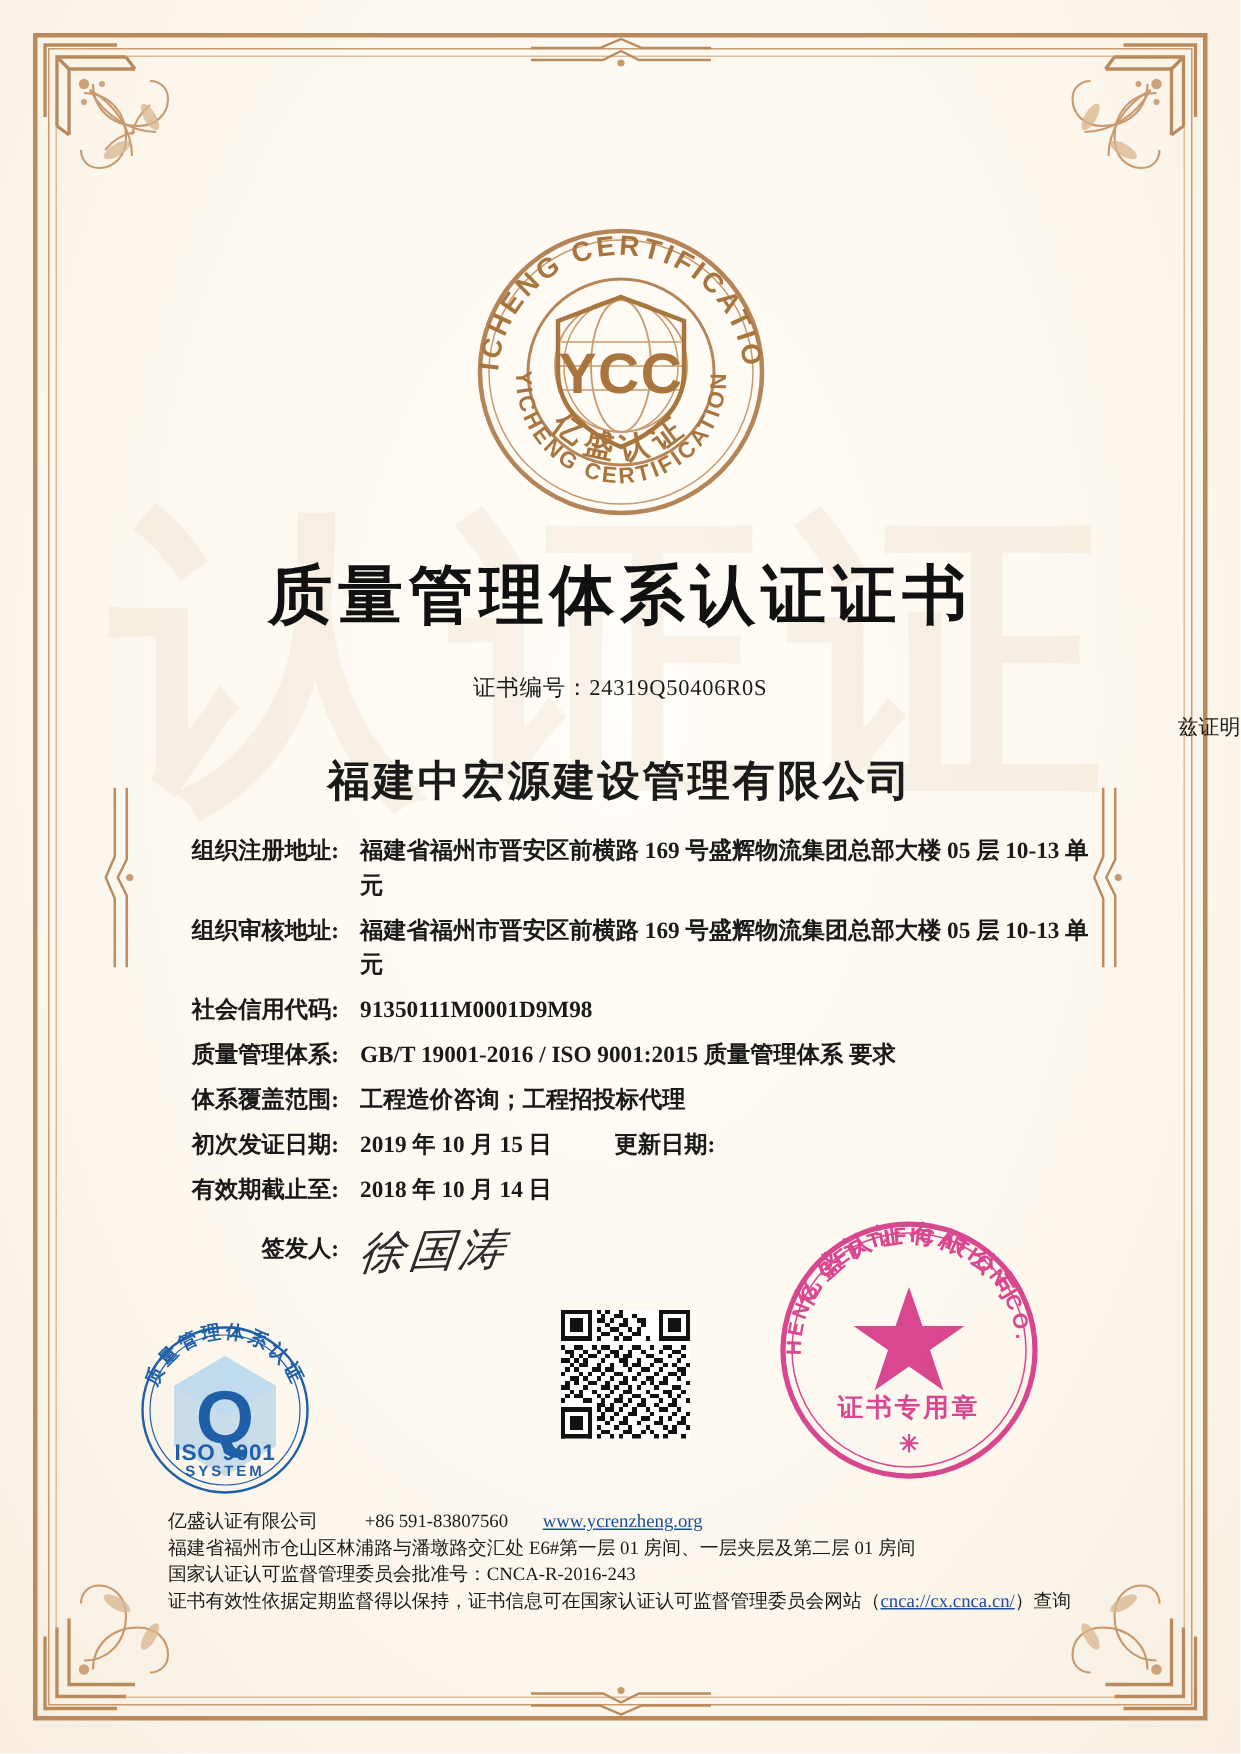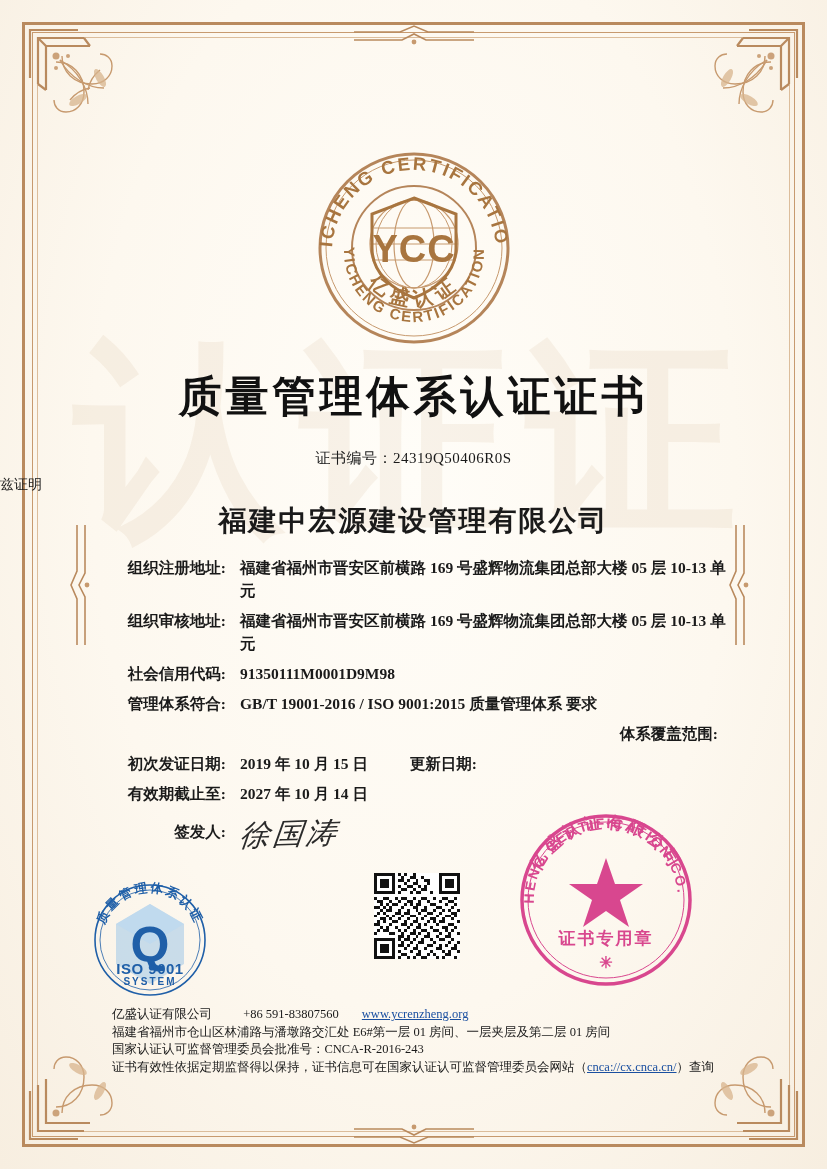--- a/index.html
+++ b/index.html
@@ -106,21 +106,21 @@
     left: 0; right: 0;
     text-align: center;
     font-size: 15px;
     font-weight: normal;
     letter-spacing: 0.5px;
   }
   .hereby {
     position: absolute;
     top: 476px;
     left: 0; right: 0;
-    text-align: left;
+    text-align: right;
     font-size: 14px;
   }
   .company {
     position: absolute;
     top: 502px;
     left: 0; right: 0;
     text-align: center;
     font-size: 28px;
     font-weight: bold;
     letter-spacing: 2px;
@@ -436,38 +436,39 @@
     </div>
     <div class="field-row">
       <div class="field-label">组织审核地址:</div>
       <div class="field-value">福建省福州市晋安区前横路 169 号盛辉物流集团总部大楼 05 层 10-13 单元</div>
     </div>
     <div class="field-row">
       <div class="field-label">社会信用代码:</div>
       <div class="field-value">91350111M0001D9M98</div>
     </div>
     <div class="field-row">
-      <div class="field-label">管理体系符合:</div>
+      <div class="field-label">质量管理体系:</div>
       <div class="field-value">GB/T 19001-2016 / ISO 9001:2015  质量管理体系  要求</div>
     </div>
     <div class="field-row">
       <div class="field-label">体系覆盖范围:</div>
+      <div class="field-value">工程造价咨询；工程招投标代理</div>
     </div>
     <div class="field-row">
       <div class="field-label">初次发证日期:</div>
       <div class="field-value">
         <span>2019 年 10 月 15 日</span>
         <span class="spacer"></span>
         <span class="sub">更新日期:</span>
         <span class="sub"></span>
       </div>
     </div>
     <div class="field-row">
       <div class="field-label">有效期截止至:</div>
-      <div class="field-value">2027 年 10 月 14 日</div>
+      <div class="field-value">2018 年 10 月 14 日</div>
     </div>
   </div>
 
   <div class="sign-row">
     <div class="sign-label">签发人:</div>
     <div class="signature">徐国涛</div>
   </div>
 
   <div class="iso-badge">
     <svg width="124" height="124" viewBox="0 0 124 124">

